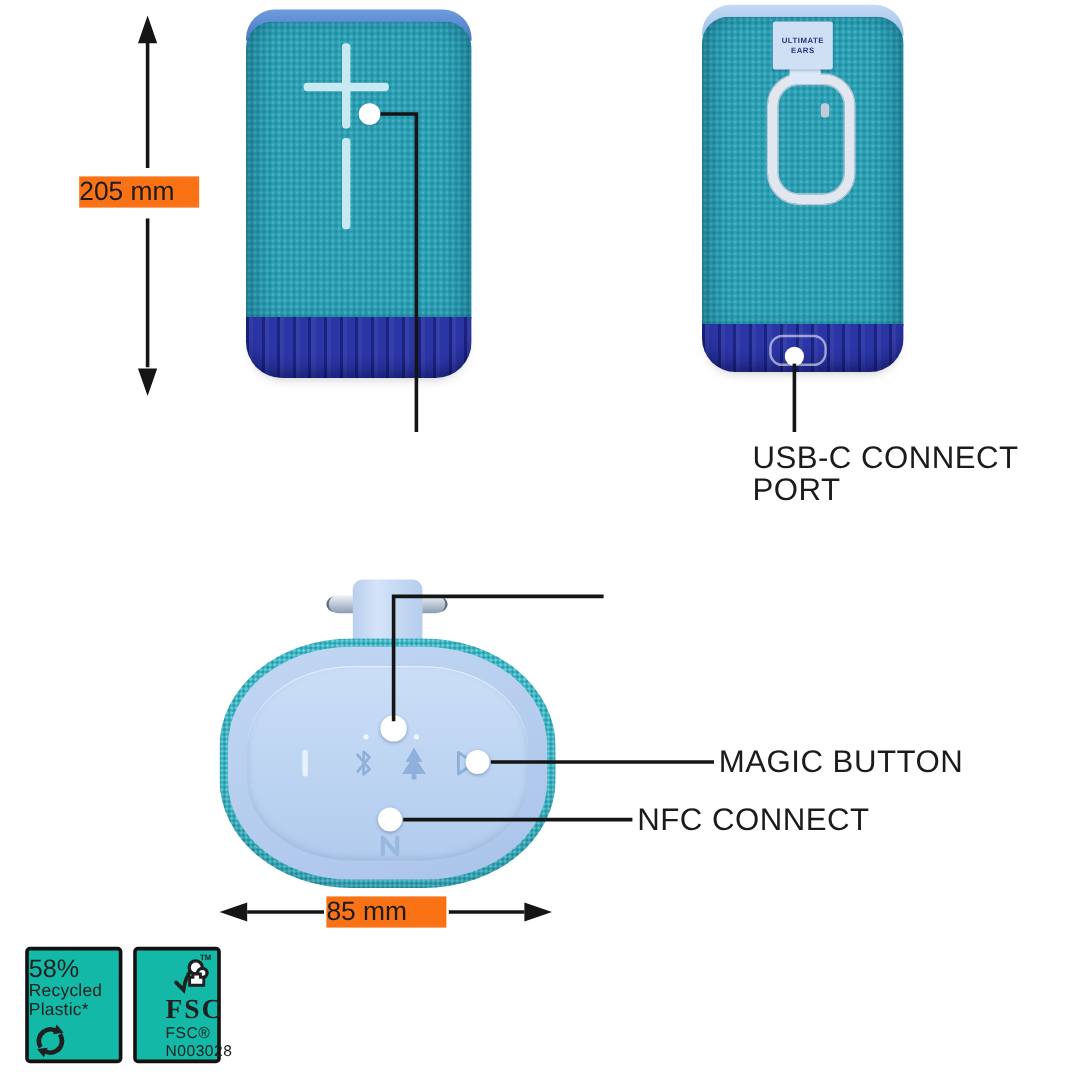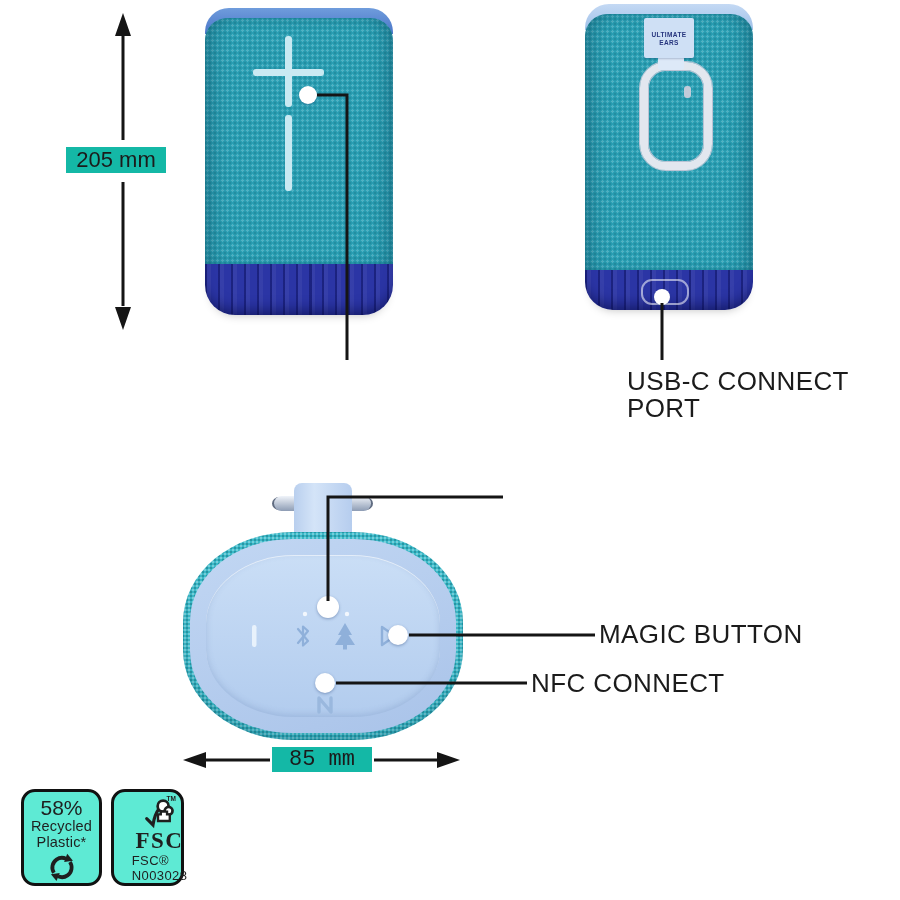--- a/index.html
+++ b/index.html
@@ -8,21 +8,21 @@
 
   
   svg.overlay{position:absolute;left:0;top:0;z-index:50;pointer-events:none;}
   .co{stroke:var(--callout-black,#151515);stroke-width:3;fill:none;}
   .co-arrow{fill:var(--callout-black,#151515);stroke:none;}
 
   
   .callout-label{position:absolute;z-index:60;font-size:26px;line-height:27px;font-weight:500;
                  letter-spacing:.4px;color:#1b1b1b;white-space:nowrap;}
   .dim-label{position:absolute;z-index:60;font-size:22px;font-weight:500;color:#1b1b1b;
-             text-align:center;background:#14b8a6;}
+             text-align:left;background:#f97316;}
 
   
   .spk{position:absolute;z-index:10;}
   .spk-front{left:205px;top:8px;width:188px;height:307px;}
   .spk-back{left:585px;top:4px;width:168px;height:306px;}
   .rim{position:absolute;left:0;right:0;top:0;height:26px;border-radius:24px 24px 0 0;}
   .rim-blue{background:linear-gradient(#6f9cdc,#4a76c8);}
   .rim-pale{background:linear-gradient(#c4d9f4,#9fc0e8);}
   .fabric{position:absolute;left:0;right:0;border-radius:22px 22px 0 0;
           background-color:var(--fabric-teal,#2AA0B5);
@@ -75,23 +75,23 @@
   .base-face{position:absolute;left:7px;top:7px;right:7px;bottom:7px;border-radius:102px/82px;
              background:linear-gradient(160deg,#c2d7f3,#a9c3e9);}
   .base-panel{position:absolute;left:16px;top:16px;right:16px;bottom:16px;border-radius:88px/68px;
               background:linear-gradient(#cadef6,#b2ccee);
               box-shadow:inset 0 1px 0 rgba(255,255,255,.55),inset 0 -2px 6px rgba(90,120,170,.25);}
   svg.base-icons{position:absolute;left:230px;top:595px;z-index:12;pointer-events:none;}
   .btn-circle{position:absolute;z-index:14;background:#fff;border-radius:50%;
               box-shadow:0 1px 3px rgba(50,80,130,.45);}
 
   
-  .badge{position:absolute;top:789px;height:97px;z-index:20;background:#5eead4;
-         border:3px solid #111;border-radius:14px;box-sizing:border-box;
-         display:flex;flex-direction:column;align-items:center;color:#1f1f1f;}
+  .badge{position:absolute;top:789px;height:97px;z-index:20;background:#14b8a6;
+         border:3px solid #111;border-radius:4px;box-sizing:border-box;
+         display:flex;flex-direction:column;align-items:flex-start;color:#1f1f1f;}
   .badge-recycled{left:21px;width:81px;padding-top:5px;}
   .badge-fsc{left:111px;width:73px;padding-top:4px;padding-left:24px;}
   .pct{font-size:21px;font-weight:500;line-height:22px;}
   .badge-small{font-size:14.5px;font-weight:500;line-height:15.5px;letter-spacing:.2px;}
   .fsc-word{font-family:"Liberation Serif",serif;font-size:23px;font-weight:700;
             letter-spacing:1.5px;line-height:22px;margin-top:-2px;}
   .fsc-lic{font-size:13px;letter-spacing:.4px;margin-top:1px;}
   .fsc-tm{position:absolute;right:5px;top:3px;font-size:6.5px;font-weight:700;}
 </style>
 </head>
@@ -144,21 +144,21 @@
     <circle cx="75" cy="19" r="2.2" fill="#f2f7fd"></circle>
     <circle cx="117" cy="19" r="2.2" fill="#f2f7fd"></circle>
     <path d="M89,117 V103 L101,117 V103" fill="none" stroke="#9AB8DE" stroke-width="3.4" stroke-linecap="round" stroke-linejoin="round"></path>
   </svg>
 
   <div class="btn-circle" style="left:317px;top:596px;width:22px;height:22px;"></div>
   <div class="btn-circle" style="left:388px;top:625px;width:20px;height:20px;"></div>
   <div class="btn-circle" style="left:315px;top:673px;width:20px;height:20px;"></div>
 
   <div class="dim-label" style="left:66px;top:147px;width:100px;">205 mm</div>
-  <div class="dim-label" style="left:272px;top:747px;width:100px;font-family:Liberation Mono, monospace;">85 mm</div>
+  <div class="dim-label" style="left:272px;top:747px;width:100px;">85 mm</div>
 
   <div class="callout-label" style="left:627px;top:368px;">
     <div>USB-C CONNECT</div>
     <div>PORT</div>
   </div>
   <div class="callout-label" style="left:599px;top:621px;">MAGIC BUTTON</div>
   <div class="callout-label" style="left:531px;top:670px;">NFC CONNECT</div>
 
   <div class="badge badge-recycled">
     <div class="pct">58%</div>

